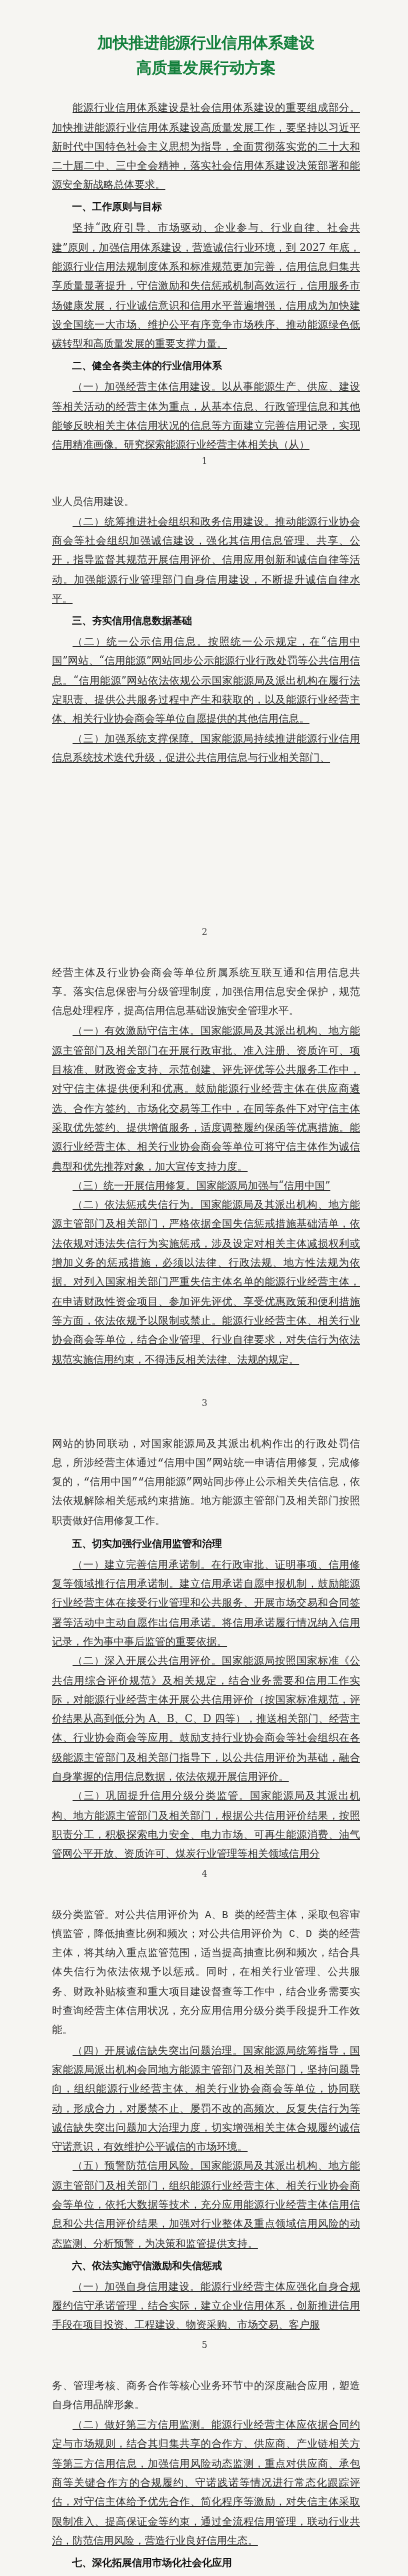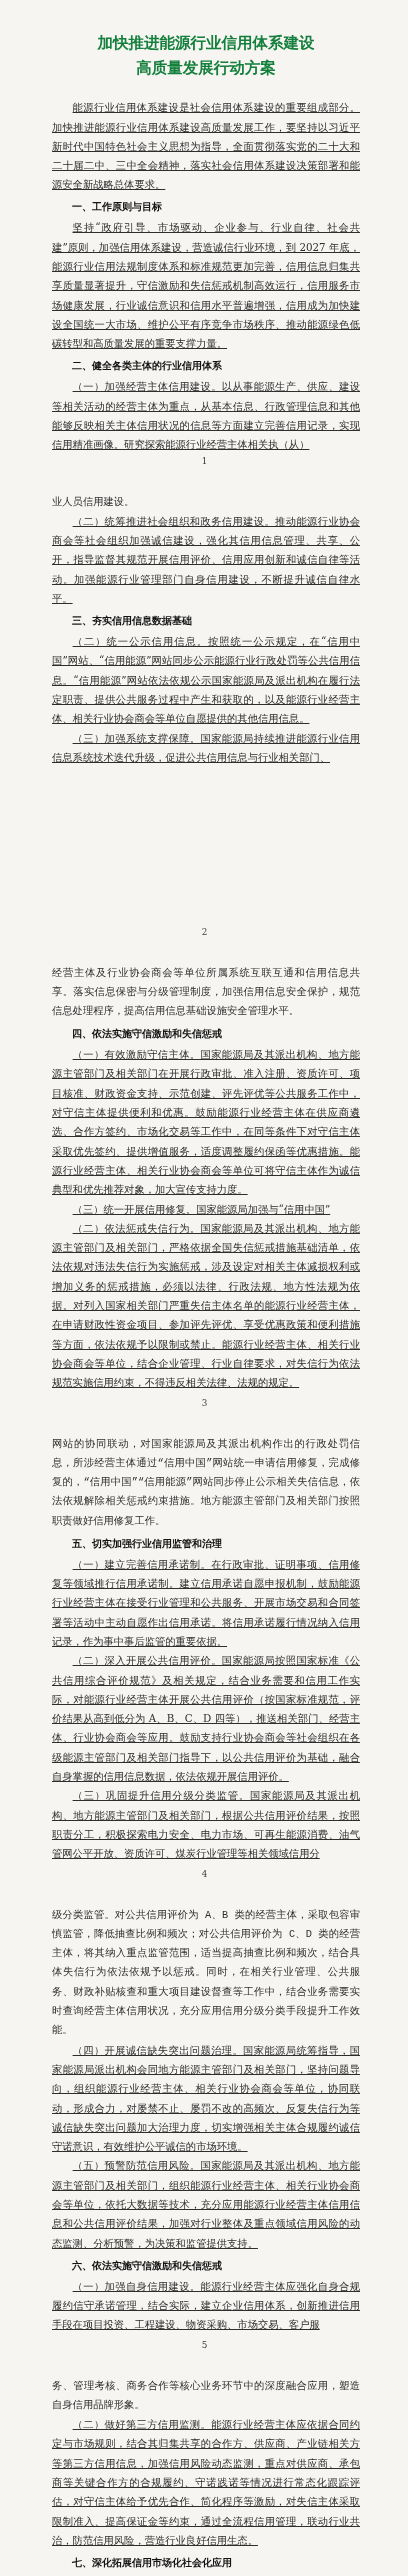--- a/index.html
+++ b/index.html
@@ -83,21 +83,20 @@
     <div class="page h-normal">
       <div class="block-cont">业人员信用建设。</div>
       <div class="block-para">（二）统筹推进社会组织和政务信用建设。推动能源行业协会商会等社会组织加强诚信建设，强化其信用信息管理、共享、公开，指导监督其规范开展信用评价、信用应用创新和诚信自律等活动。加强能源行业管理部门自身信用建设，不断提升诚信自律水平。</div>
       <div class="block-heading">三、夯实信用信息数据基础</div>
       <div class="block-para">（二）统一公示信用信息。按照统一公示规定，在“信用中国”网站、“信用能源”网站同步公示能源行业行政处罚等公共信用信息。“信用能源”网站依法依规公示国家能源局及派出机构在履行法定职责、提供公共服务过程中产生和获取的，以及能源行业经营主体、相关行业协会商会等单位自愿提供的其他信用信息。</div>
       <div class="block-para">（三）加强系统支撑保障。国家能源局持续推进能源行业信用信息系统技术迭代升级，促进公共信用信息与行业相关部门、</div>
       <div class="page-number">2</div>
     </div>
     <div class="page h-normal">
       <div class="block-cont">经营主体及行业协会商会等单位所属系统互联互通和信用信息共享。落实信息保密与分级管理制度，加强信用信息安全保护，规范信息处理程序，提高信用信息基础设施安全管理水平。</div>
-      <div class="block-heading">四、依法实施守信激励和失信惩戒</div>
       <div class="block-para">（一）有效激励守信主体。国家能源局及其派出机构、地方能源主管部门及相关部门在开展行政审批、准入注册、资质许可、项目核准、财政资金支持、示范创建、评先评优等公共服务工作中，对守信主体提供便利和优惠。鼓励能源行业经营主体在供应商遴选、合作方签约、市场化交易等工作中，在同等条件下对守信主体采取优先签约、提供增值服务，适度调整履约保函等优惠措施。能源行业经营主体、相关行业协会商会等单位可将守信主体作为诚信典型和优先推荐对象，加大宣传支持力度。</div>
       <div class="block-para">（三）统一开展信用修复。国家能源局加强与“信用中国”</div>
       <div class="block-para">（二）依法惩戒失信行为。国家能源局及其派出机构、地方能源主管部门及相关部门，严格依据全国失信惩戒措施基础清单，依法依规对违法失信行为实施惩戒，涉及设定对相关主体减损权利或增加义务的惩戒措施，必须以法律、行政法规、地方性法规为依据。对列入国家相关部门严重失信主体名单的能源行业经营主体，在申请财政性资金项目、参加评先评优、享受优惠政策和便利措施等方面，依法依规予以限制或禁止。能源行业经营主体、相关行业协会商会等单位，结合企业管理、行业自律要求，对失信行为依法规范实施信用约束，不得违反相关法律、法规的规定。</div>
       <div class="page-number">3</div>
     </div>
     <div class="page h-normal">
       <div class="block-cont">网站的协同联动，对国家能源局及其派出机构作出的行政处罚信息，所涉经营主体通过“信用中国”网站统一申请信用修复，完成修复的，“信用中国”“信用能源”网站同步停止公示相关失信信息，依法依规解除相关惩戒约束措施。地方能源主管部门及相关部门按照职责做好信用修复工作。</div>
       <div class="block-heading">五、切实加强行业信用监管和治理</div>
       <div class="block-para">（一）建立完善信用承诺制。在行政审批、证明事项、信用修复等领域推行信用承诺制。建立信用承诺自愿申报机制，鼓励能源行业经营主体在接受行业管理和公共服务、开展市场交易和合同签署等活动中主动自愿作出信用承诺。将信用承诺履行情况纳入信用记录，作为事中事后监管的重要依据。</div>
       <div class="block-para">（二）深入开展公共信用评价。国家能源局按照国家标准《公共信用综合评价规范》及相关规定，结合业务需要和信用工作实际，对能源行业经营主体开展公共信用评价（按国家标准规范，评价结果从高到低分为 A、B、C、D 四等），推送相关部门、经营主体、行业协会商会等应用。鼓励支持行业协会商会等社会组织在各级能源主管部门及相关部门指导下，以公共信用评价为基础，融合自身掌握的信用信息数据，依法依规开展信用评价。</div>

